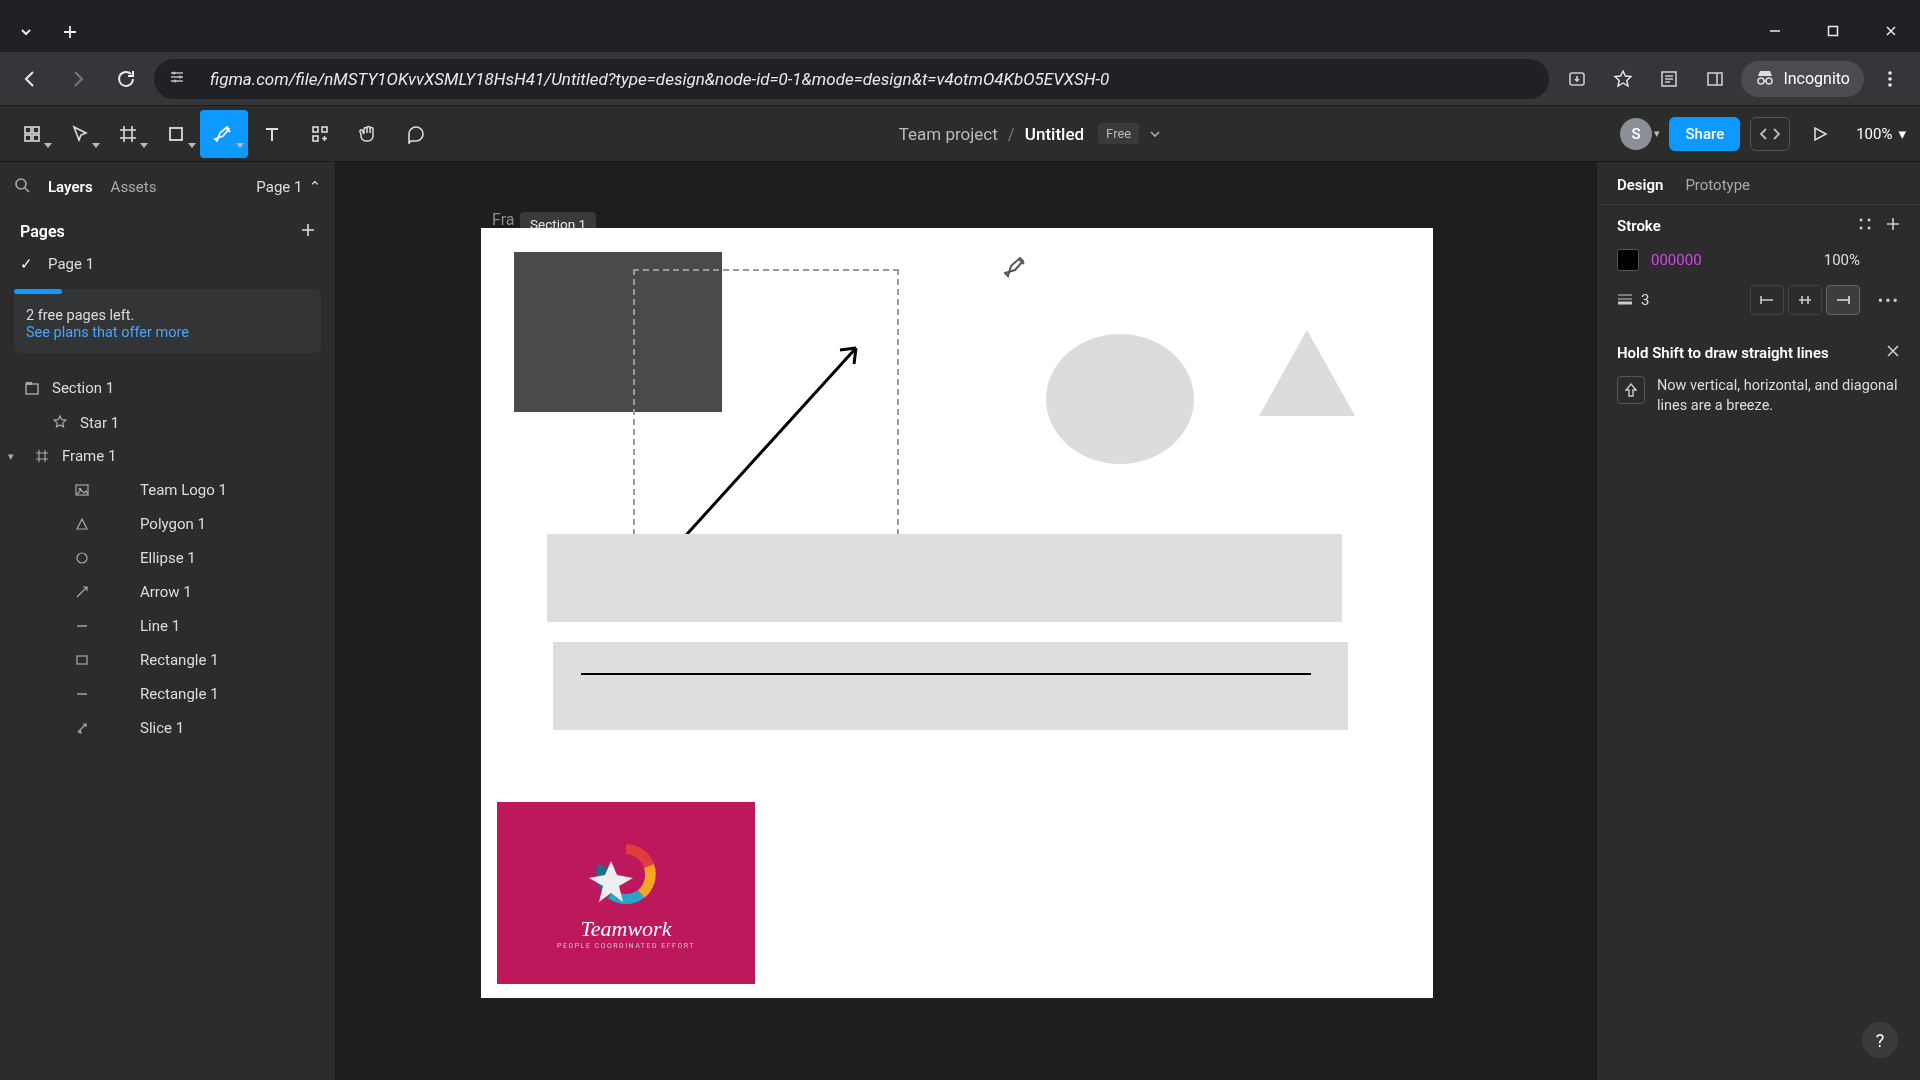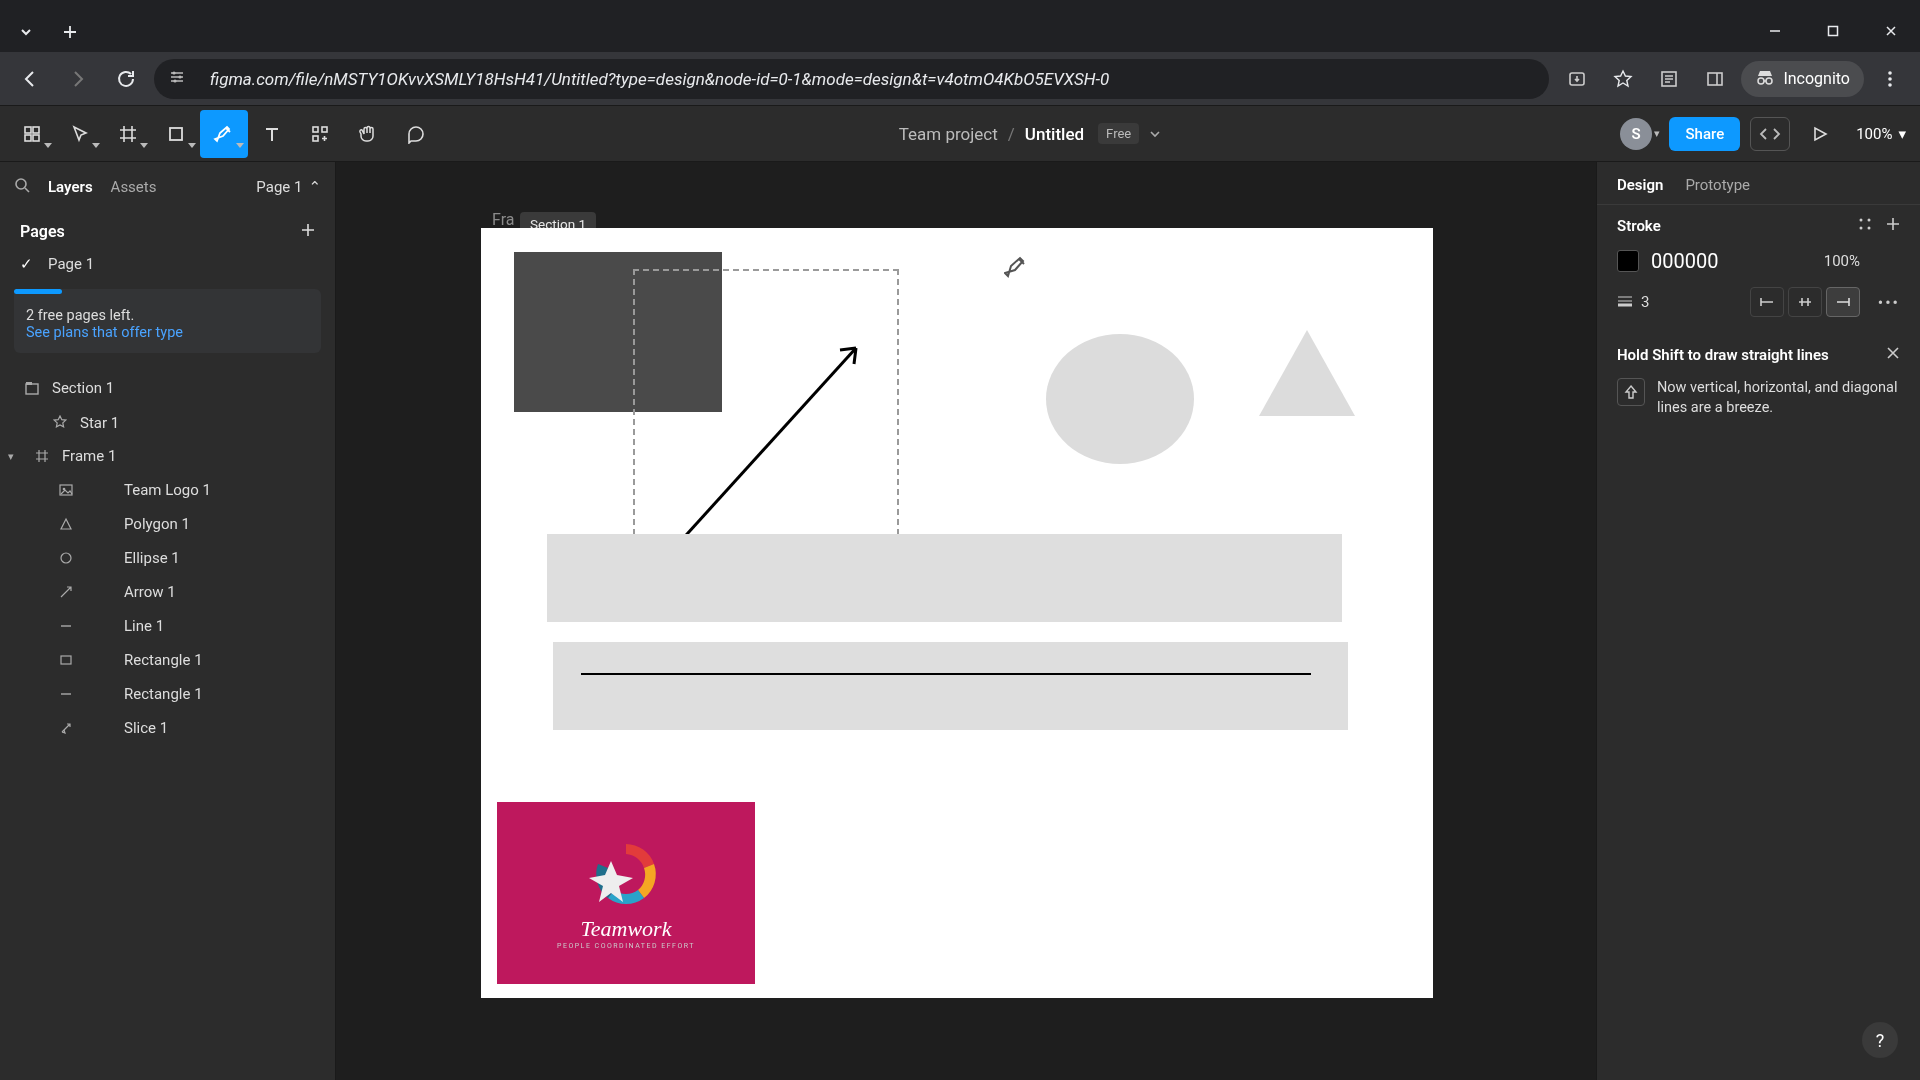--- a/index.html
+++ b/index.html
@@ -61,21 +61,21 @@
   .lp-pages-hdr { display:flex; align-items:center; justify-content:space-between; padding:10px 20px 8px; font-size:16px; color:#fff; font-weight:600; }
   .lp-page-row { display:flex; align-items:center; gap:12px; padding:6px 20px; font-size:15px; color:#ddd; }
   .lp-page-row .check { width:16px; color:#fff; }
   .promo { margin:10px 14px; padding:10px 12px 12px; border-radius:6px; background:#333436; position:relative; }
   .promo-bar { position:absolute; top:0; left:0; height:5px; width:48px; background:#0d99ff; border-radius:3px; }
   .promo-line1 { font-size:14.5px; color:#ddd; margin-top:8px; }
   .promo-link { color:#4aa3ff; font-size:14.5px; cursor:pointer; }
   .layers { padding-top:8px; }
   .layer-row { display:flex; align-items:center; gap:10px; padding:7px 14px 7px 22px; font-size:15px; color:#ddd; }
   .layer-row.indent1 { padding-left:50px;align-items:flex-end; }
-  .layer-row.indent2 { padding-left:56px;gap:48px; }
+  .layer-row.indent2 { padding-left:72px;gap:48px; }
   .layer-icon { width:20px; height:20px; display:flex; align-items:center; justify-content:center; color:#aaa; }
   .layer-row .expander { width:14px; color:#aaa; font-size:11px; margin-left:-14px;}
 
   
   .canvas-wrap { flex:1; background:#1e1e1e; position:relative; overflow:hidden; }
   .frame-label { position:absolute; color:#8a8a8a; font-size:16px; }
   .section-pill { position:absolute; background:#3a3a3a; color:#e8e8e8; font-size:13.5px; padding:4px 10px; border-radius:4px; }
   .frame-white { position:absolute; background:#ffffff; }
   .gray-rect { position:absolute; background:#4a4a4a; }
   .dashed-sel { position:absolute; border:2px dashed #9a9a9a; background:transparent; }
@@ -93,21 +93,21 @@
   
   .rightpanel { width:324px; background:#2c2c2c; border-left:1px solid #1a1a1a; display:flex; flex-direction:column; }
   .rp-tabs { display:flex; gap:22px; padding:14px 20px 10px; }
   .rp-tab { font-size:15px; color:#aaa; }
   .rp-tab.active { color:#fff; font-weight:600; }
   .rp-section { padding:12px 20px; border-top:1px solid #3a3a3a; }
   .rp-sec-hdr { display:flex; align-items:center; justify-content:space-between; font-size:15px; color:#fff; font-weight:600; }
   .rp-sec-hdr .icons { display:flex; gap:14px; color:#ccc; }
   .stroke-row { display:flex; align-items:center; gap:12px; margin-top:14px; }
   .swatch { width:22px; height:22px; background:#000; border-radius:3px; border:1px solid #555; }
-  .stroke-val { width:80px; font-size:20px; color:#ffffff; }
+  .stroke-val { width:80px; font-size:15px; color:#d946ef; }
   .stroke-alpha { font-size:15px; color:#ddd; margin-left:auto; margin-right:40px;}
   .stroke-row2 { display:flex; align-items:center; gap:10px; margin-top:14px; }
   .mini-inp { display:flex; align-items:center; gap:8px; }
   .mini-inp .num { font-size:15px; color:#ddd; width:30px;}
   .seg { display:flex; margin-left:auto; gap:4px;}
   .seg-btn { width:34px; height:30px; border:1px solid #444; border-radius:4px; display:flex; align-items:center; justify-content:center; }
   .seg-btn.active { background:#3d3d3d; border-color:#666; }
   .more-dots { color:#ccc; margin-left:8px; letter-spacing:2px; }
   .tip-card { margin:16px 12px; background:#2c2c2c; }
   .tip-hdr { display:flex; align-items:center; justify-content:space-between; padding:0 8px 10px 8px;}
@@ -340,21 +340,21 @@
                 <path d="M7 1v12M1 7h12" stroke="#ddd" stroke-width="1.6"></path>
               </svg></span>
         </div>
         <div class="lp-page-row">
           <span class="check">✓</span>
           <span>Page 1</span>
         </div>
         <div class="promo">
           <div class="promo-bar"></div>
           <div class="promo-line1">2 free pages left.</div>
-          <div class="promo-link">See plans that offer type</div>
+          <div class="promo-link">See plans that offer more</div>
         </div>
 
         <div class="layers">
           <div class="layer-row">
             <span class="layer-icon">
                 <svg width="16" height="16">
                   <rect x="2" y="4" width="12" height="10" stroke="#aaa" stroke-width="1.4" fill="none"></rect>
                   <rect x="2" y="2" width="6" height="3" fill="#aaa"></rect>
                 </svg>
               </span>

